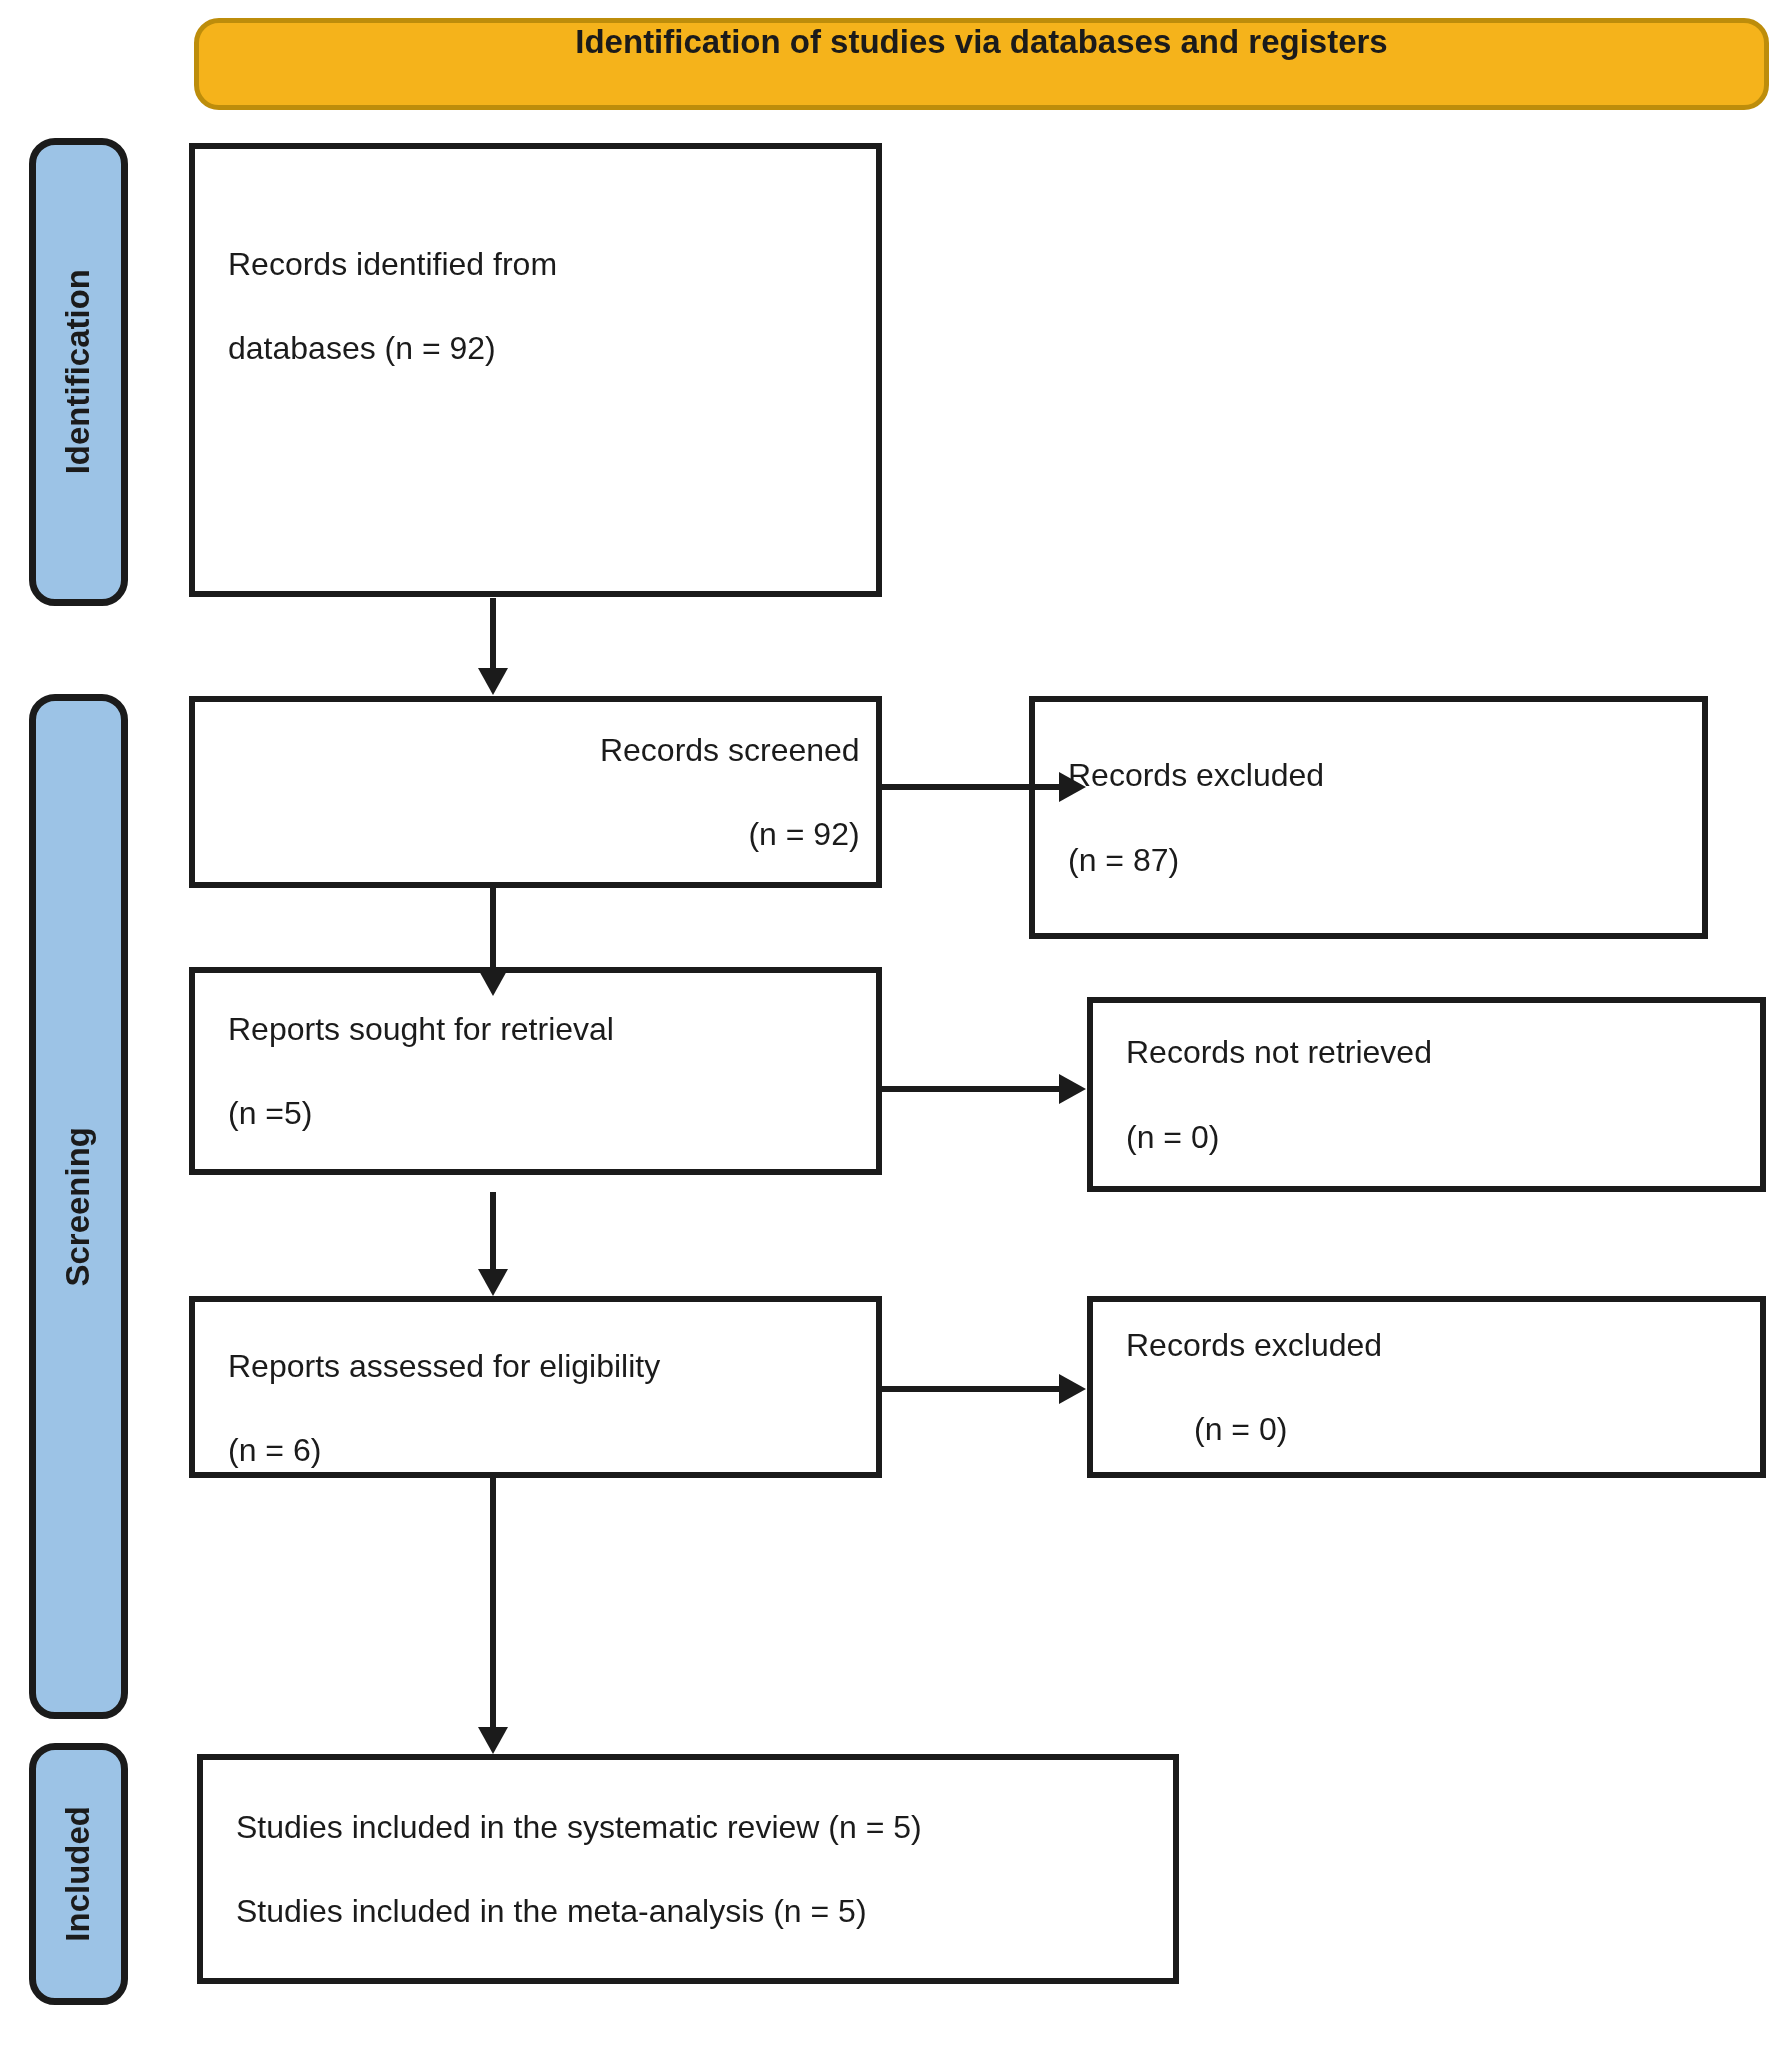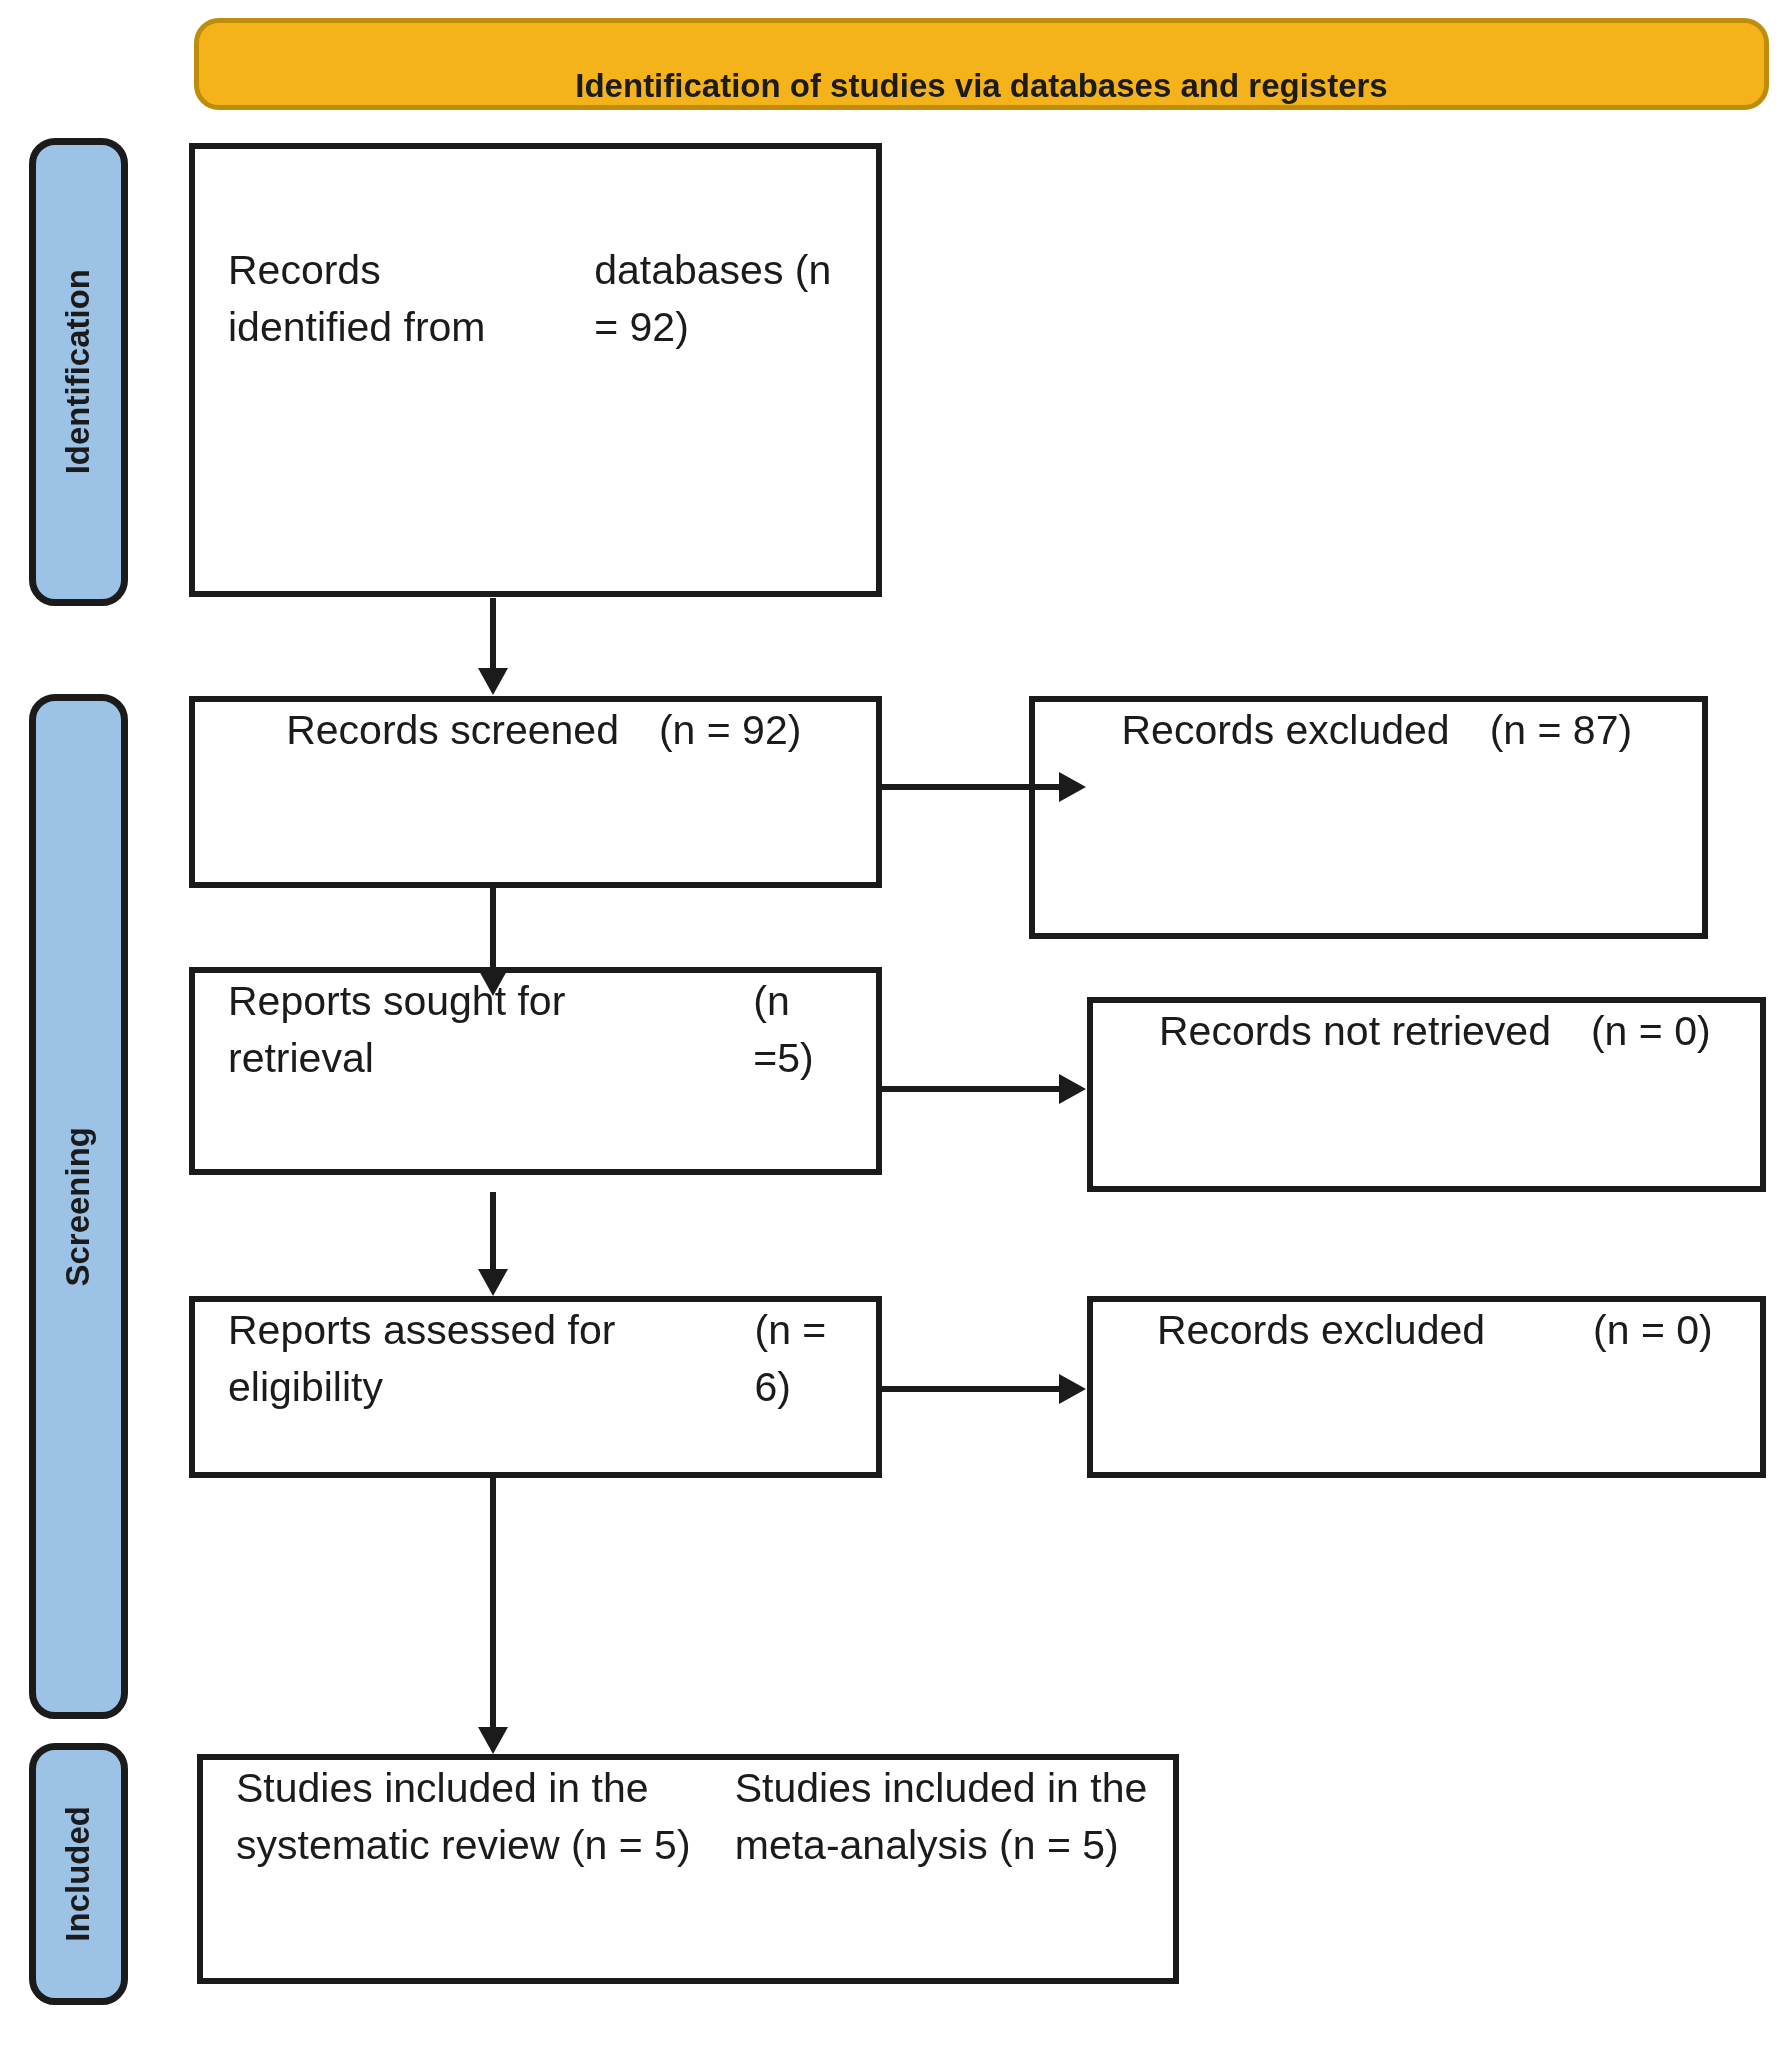--- a/index.html
+++ b/index.html
@@ -16,21 +16,21 @@
   body{
     width:1789px;height:2046px;position:relative;background:#ffffff;
     font-family:"Liberation Sans", sans-serif;color:var(--ink);
   }
   
   .banner{
     position:absolute;left:194px;top:18px;width:1575px;height:92px;
     background:var(--header-fill);
     border:5.5px solid var(--header-border);
     border-radius:25px;box-sizing:border-box;
-    display:flex;align-items:flex-end;justify-content:center;
+    display:flex;align-items:flex-start;justify-content:center;
     font-size:33px;font-weight:bold;white-space:nowrap;
   }
   
   .stage{
     position:absolute;left:28.5px;width:99px;
     background:var(--stage-fill);
     border:7.1px solid var(--stage-border);
     border-radius:26px;box-sizing:border-box;
     display:flex;align-items:center;justify-content:center;
   }
@@ -38,23 +38,23 @@
     writing-mode:vertical-rl;transform:rotate(180deg);
     font-size:33px;font-weight:bold;white-space:nowrap;
   }
   #stage-identification{top:138px;height:468px;}
   #stage-screening{top:694px;height:1025px;}
   #stage-included{top:1743px;height:262px;}
   
   .box{
     position:absolute;background:#ffffff;
     border:6px solid var(--box-border);box-sizing:border-box;
-    display:flex;flex-direction:row;justify-content:center;
+    display:flex;flex-direction:column;justify-content:center;
     padding-left:33px;padding-right:16.4px;
-    font-size:41px;line-height:1.38;gap:40px;
+    font-size:32px;line-height:1.38;gap:40px;
   }
   .box .line{display:block;}
   #box-records-identified{left:189px;top:143px;width:693px;height:454px;
     justify-content:flex-start;padding-top:93px;}
   #box-records-screened{left:189px;top:696px;width:693px;height:192px;text-align:right;}
   #box-reports-sought{left:189px;top:967px;width:693px;height:208px;}
   #box-reports-assessed{left:189px;top:1296px;width:693px;height:182px;justify-content:flex-end;}
   #box-records-excluded{left:1029px;top:696px;width:679px;height:243px;}
   #box-reports-not-retrieved{left:1087px;top:997px;width:679px;height:195px;}
   #box-reports-excluded{left:1087px;top:1296px;width:679px;height:182px;}

